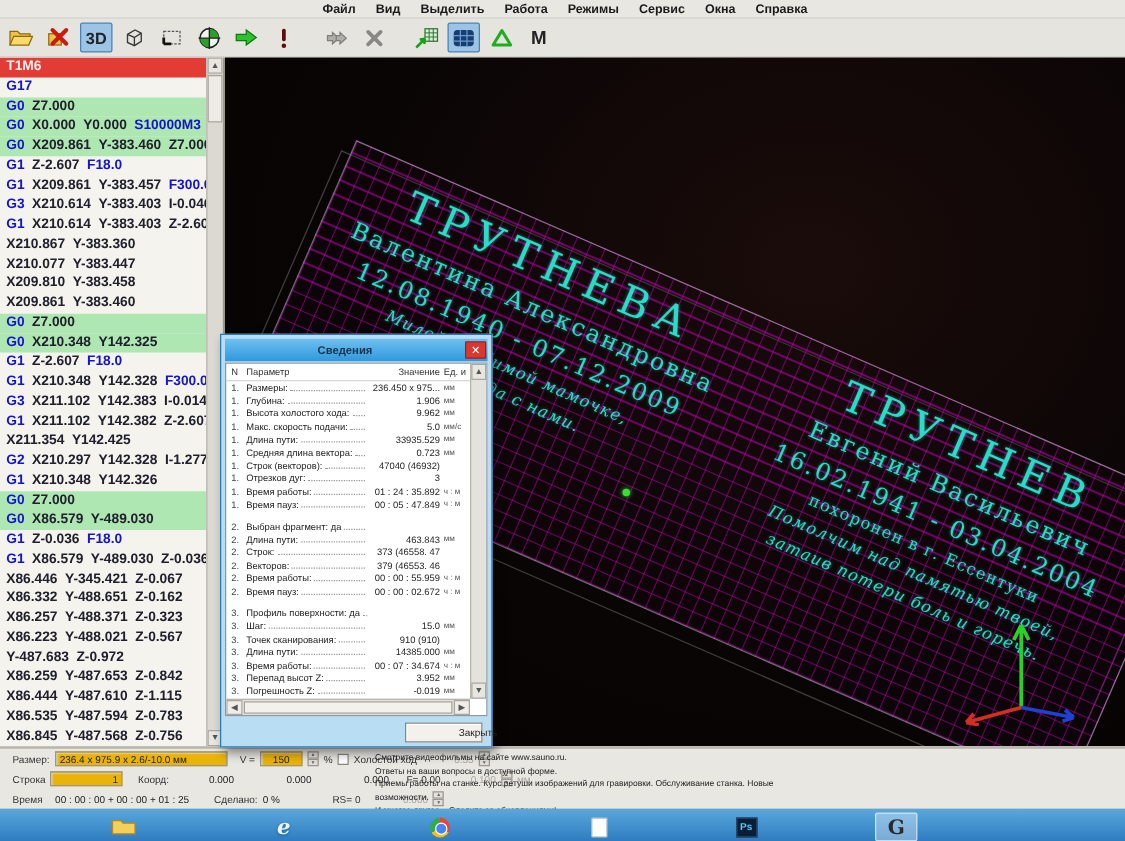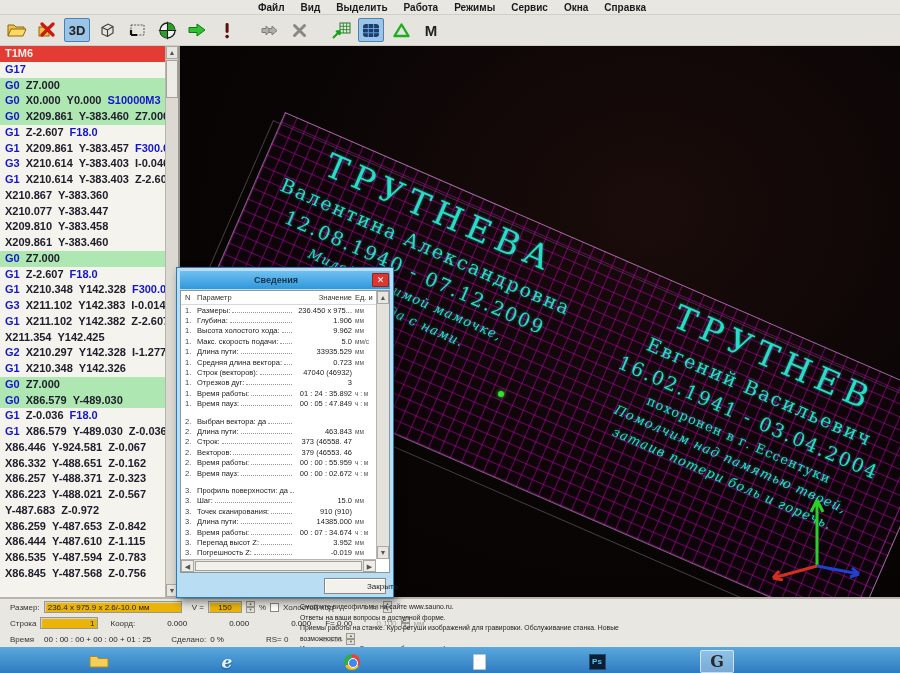--- a/index.html
+++ b/index.html
@@ -279,32 +279,33 @@
           <div class="gc-row gc-g0"><span class="gc-code">G0</span><span>X209.861</span><span>Y-383.460</span><span>Z7.000</span></div>
           <div class="gc-row"><span class="gc-code">G1</span><span>Z-2.607</span><span class="gc-code">F18.0</span></div>
           <div class="gc-row"><span class="gc-code">G1</span><span>X209.861</span><span>Y-383.457</span><span class="gc-code">F300.0</span></div>
           <div class="gc-row"><span class="gc-code">G3</span><span>X210.614</span><span>Y-383.403</span><span>I-0.046</span></div>
           <div class="gc-row"><span class="gc-code">G1</span><span>X210.614</span><span>Y-383.403</span><span>Z-2.607</span></div>
           <div class="gc-row"><span>X210.867</span><span>Y-383.360</span></div>
           <div class="gc-row"><span>X210.077</span><span>Y-383.447</span></div>
           <div class="gc-row"><span>X209.810</span><span>Y-383.458</span></div>
           <div class="gc-row"><span>X209.861</span><span>Y-383.460</span></div>
           <div class="gc-row gc-g0"><span class="gc-code">G0</span><span>Z7.000</span></div>
+          <div class="gc-row gc-g0"><span class="gc-code">G0</span><span>X210.348</span><span>Y142.325</span></div>
           <div class="gc-row"><span class="gc-code">G1</span><span>Z-2.607</span><span class="gc-code">F18.0</span></div>
           <div class="gc-row"><span class="gc-code">G1</span><span>X210.348</span><span>Y142.328</span><span class="gc-code">F300.0</span></div>
           <div class="gc-row"><span class="gc-code">G3</span><span>X211.102</span><span>Y142.383</span><span>I-0.014</span></div>
           <div class="gc-row"><span class="gc-code">G1</span><span>X211.102</span><span>Y142.382</span><span>Z-2.607</span></div>
           <div class="gc-row"><span>X211.354</span><span>Y142.425</span></div>
           <div class="gc-row"><span class="gc-code">G2</span><span>X210.297</span><span>Y142.328</span><span>I-1.277</span></div>
           <div class="gc-row"><span class="gc-code">G1</span><span>X210.348</span><span>Y142.326</span></div>
           <div class="gc-row gc-g0"><span class="gc-code">G0</span><span>Z7.000</span></div>
           <div class="gc-row gc-g0"><span class="gc-code">G0</span><span>X86.579</span><span>Y-489.030</span></div>
           <div class="gc-row"><span class="gc-code">G1</span><span>Z-0.036</span><span class="gc-code">F18.0</span></div>
           <div class="gc-row"><span class="gc-code">G1</span><span>X86.579</span><span>Y-489.030</span><span>Z-0.036</span></div>
-          <div class="gc-row"><span>X86.446</span><span>Y-924.581</span><span>Z-0.067</span></div>
+          <div class="gc-row"><span>X86.446</span><span>Y-345.421</span><span>Z-0.067</span></div>
           <div class="gc-row"><span>X86.332</span><span>Y-488.651</span><span>Z-0.162</span></div>
           <div class="gc-row"><span>X86.257</span><span>Y-488.371</span><span>Z-0.323</span></div>
           <div class="gc-row"><span>X86.223</span><span>Y-488.021</span><span>Z-0.567</span></div>
           <div class="gc-row"><span>Y-487.683</span><span>Z-0.972</span></div>
           <div class="gc-row"><span>X86.259</span><span>Y-487.653</span><span>Z-0.842</span></div>
           <div class="gc-row"><span>X86.444</span><span>Y-487.610</span><span>Z-1.115</span></div>
           <div class="gc-row"><span>X86.535</span><span>Y-487.594</span><span>Z-0.783</span></div>
           <div class="gc-row"><span>X86.845</span><span>Y-487.568</span><span>Z-0.756</span></div>
         </div>
       <div class="gc-scroll">
@@ -444,21 +445,21 @@
               <span>Время пауз:</span>
               <span class="d-leader"></span>
             </span>
             <span class="d-v">00 : 05 : 47.849</span>
             <span class="d-u">ч : м</span>
           </div>
           <div class="d-gap"></div>
           <div class="d-row">
             <span class="d-n">2.</span>
             <span class="d-p">
-              <span>Выбран вектора: да</span>
+              <span>Выбран фрагмент: да</span>
               <span class="d-leader"></span>
             </span>
             <span class="d-v"></span>
             <span class="d-u"></span>
           </div>
           <div class="d-row">
             <span class="d-n">2.</span>
             <span class="d-p">
               <span>Длина пути:</span>
               <span class="d-leader"></span>

